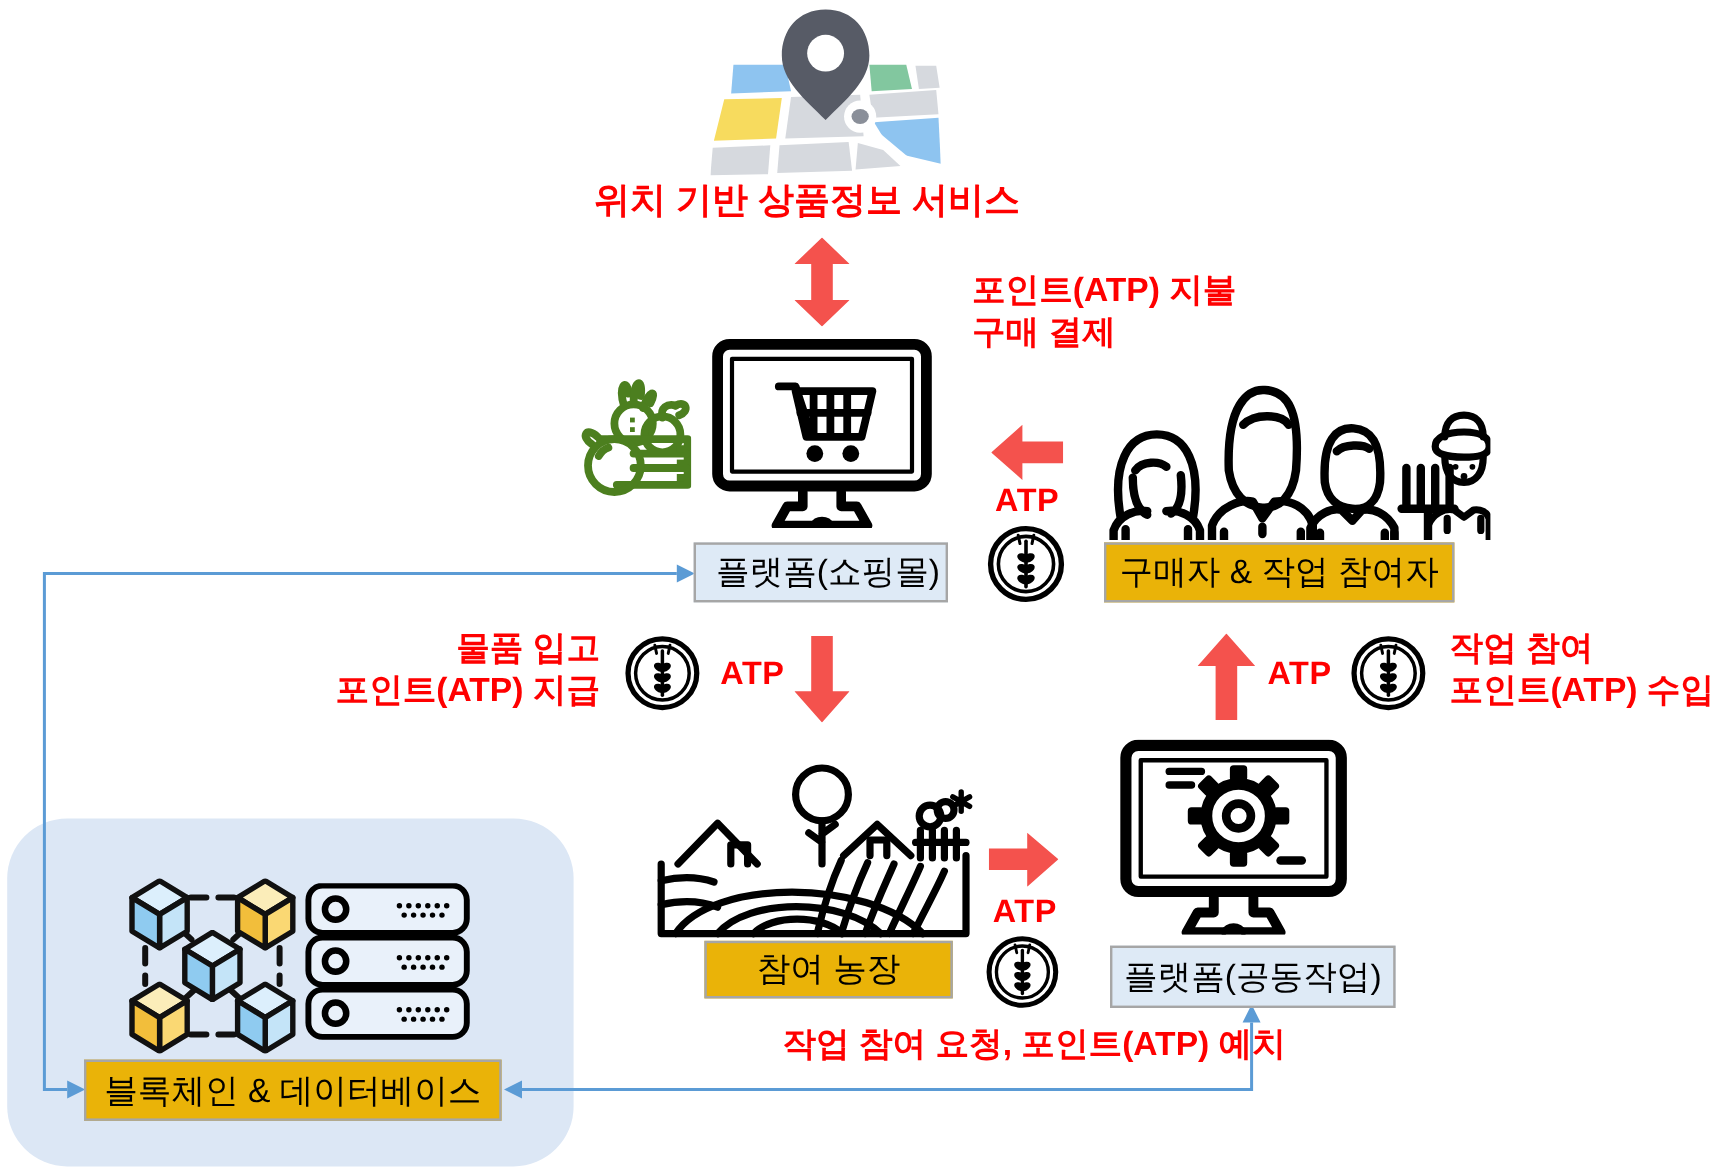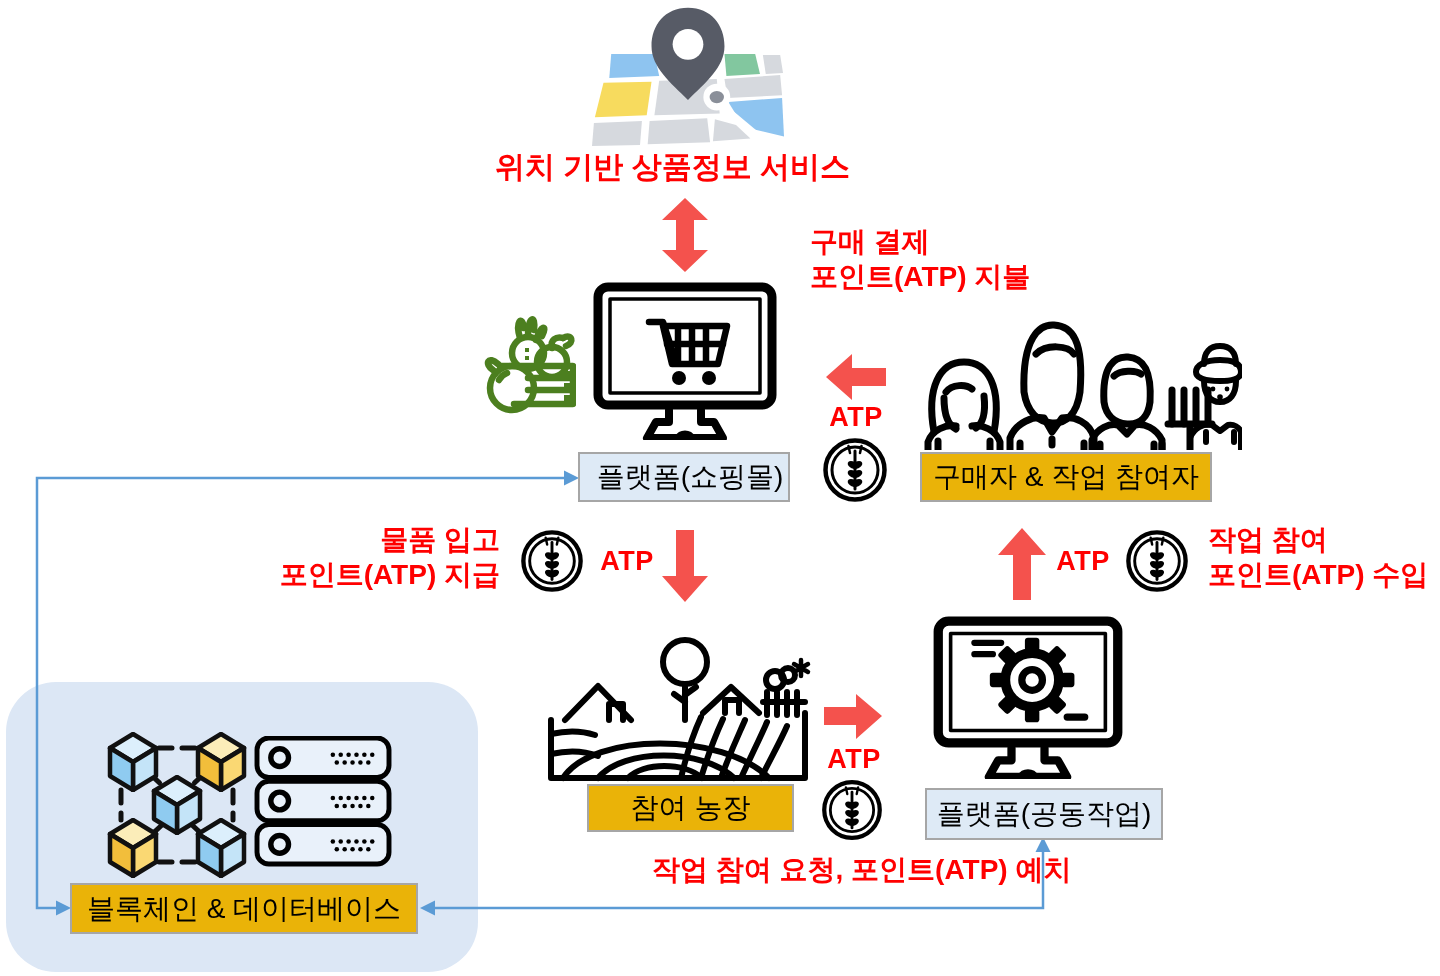--- a/index.html
+++ b/index.html
@@ -87,22 +87,22 @@
     <path d="M100,4 C76,4 62,22 62,44 C62,66 82,82 100,100 C118,82 138,66 138,44 C138,22 124,4 100,4 Z" fill="#575B66"></path>
     <circle cx="100" cy="42" r="16" fill="#fff"></circle>
   </svg>
   <div class="title" style="left:495px;top:147px;width:380px;">위치 기반 상품정보 서비스</div>
 
   <svg class="abs" style="left:662px;top:198px;" width="46" height="74" viewBox="0 0 46 74">
     <polygon points="23,0 46,22 32,22 32,52 46,52 23,74 0,52 14,52 14,22 0,22" fill="#F4524D"></polygon>
   </svg>
 
   <div class="note" style="left:810px;top:224px;">
+    <div>포인트(ATP) 지불</div>
     <div>구매 결제</div>
-    <div>포인트(ATP) 지불</div>
   </div>
 
   <svg class="abs" style="left:476px;top:300px;" width="100" height="118" viewBox="0 0 100 118">
     <g fill="none" stroke="#4C7F1F" stroke-width="6.5" stroke-linecap="round" stroke-linejoin="round">
       <path d="M44,38 C39,22 46,14 48,28"></path>
       <path d="M52,36 C52,16 60,14 58,30"></path>
       <path d="M60,40 C65,25 72,24 66,36"></path>
       <circle cx="52" cy="53" r="16"></circle>
       <path d="M76,48 C74,40 80,36 87,38"></path>
       <path d="M87,38 C96,33 99,43 90,46"></path>

